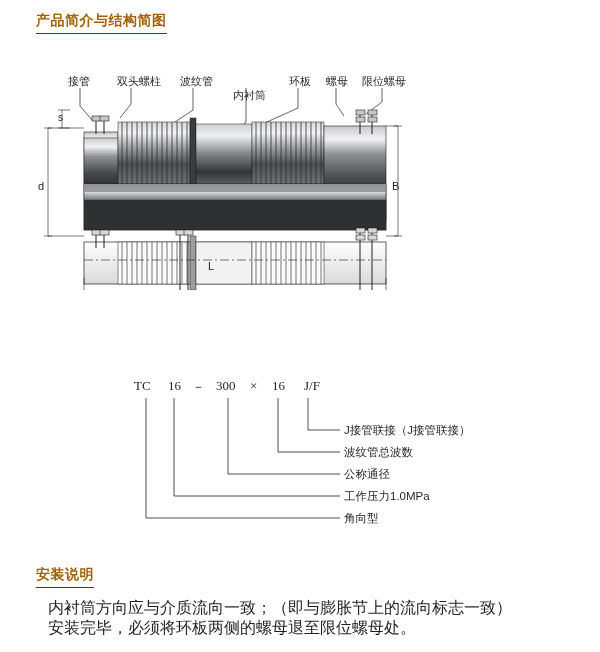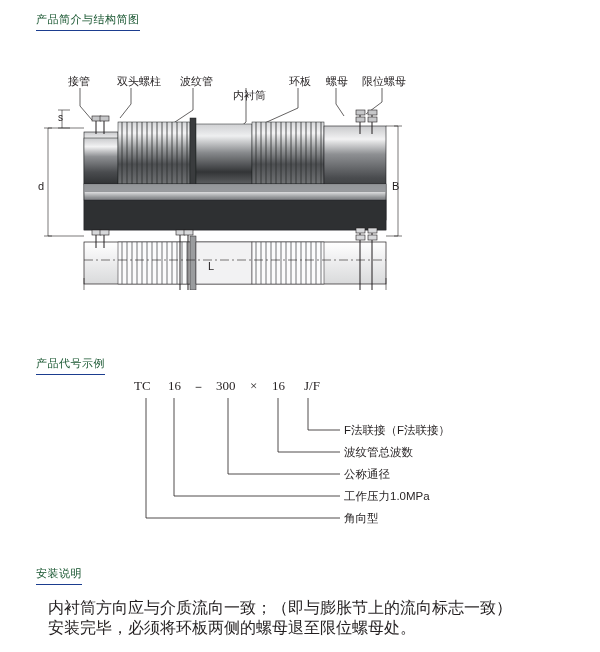--- a/index.html
+++ b/index.html
@@ -16,23 +16,23 @@
     overflow: hidden;
   }
   .page {
     position: relative;
     width: 600px;
     height: 652px;
   }
   
   .section-title {
     position: absolute;
-    font-size: 11px;
-    font-weight: normal;
-    color: #14532d;
+    font-size: 14px;
+    font-weight: bold;
+    color: #a16207;
     letter-spacing: 0.5px;
     white-space: nowrap;
   }
   .section-title.underline::after {
     content: "";
     position: absolute;
     left: 0;
     right: 0;
     bottom: -4px;
     height: 1px;
@@ -313,21 +313,20 @@
         <line x1="84" y1="218" x2="84" y2="244"></line>
         <line x1="386" y1="218" x2="386" y2="244"></line>
         <line x1="84" y1="238" x2="200" y2="238"></line>
         <line x1="228" y1="238" x2="386" y2="238"></line>
         <path d="M84 238 l8 -3 v6 z" fill="#231f20" stroke="none"></path>
         <path d="M386 238 l-8 -3 v6 z" fill="#231f20" stroke="none"></path>
       </g>
     </svg>
   </div>
 
-  <div class="section-title underline" id="title-code">产品代号示例</div>
 
   <div id="code-area">
 
     <div class="code-token" style="left:134px; top:0px;">TC</div>
     <div class="code-token" style="left:168px; top:0px;">16</div>
     <div class="code-token" style="left:192px; top:0px;">－</div>
     <div class="code-token" style="left:216px; top:0px;">300</div>
     <div class="code-token" style="left:250px; top:0px;">×</div>
     <div class="code-token" style="left:272px; top:0px;">16</div>
     <div class="code-token" style="left:304px; top:0px;">J/F</div>
@@ -345,21 +344,21 @@
         <line x1="228" y1="96" x2="340" y2="96"></line>
 
         <line x1="174" y1="20" x2="174" y2="118"></line>
         <line x1="174" y1="118" x2="340" y2="118"></line>
 
         <line x1="146" y1="20" x2="146" y2="140"></line>
         <line x1="146" y1="140" x2="340" y2="140"></line>
       </g>
     </svg>
 
-    <div class="code-desc" style="left:344px; top:45px;">F法联接（F法联接）</div>
+    <div class="code-desc" style="left:344px; top:45px;">J接管联接（J接管联接）</div>
     <div class="code-desc" style="left:344px; top:67px;">波纹管总波数</div>
     <div class="code-desc" style="left:344px; top:89px;">公称通径</div>
     <div class="code-desc" style="left:344px; top:111px;">工作压力1.0MPa</div>
     <div class="code-desc" style="left:344px; top:133px;">角向型</div>
   </div>
 
   <div class="section-title underline" id="title-install">安装说明</div>
 
   <div id="install-notes">
     <div>内衬筒方向应与介质流向一致；（即与膨胀节上的流向标志一致）</div>

